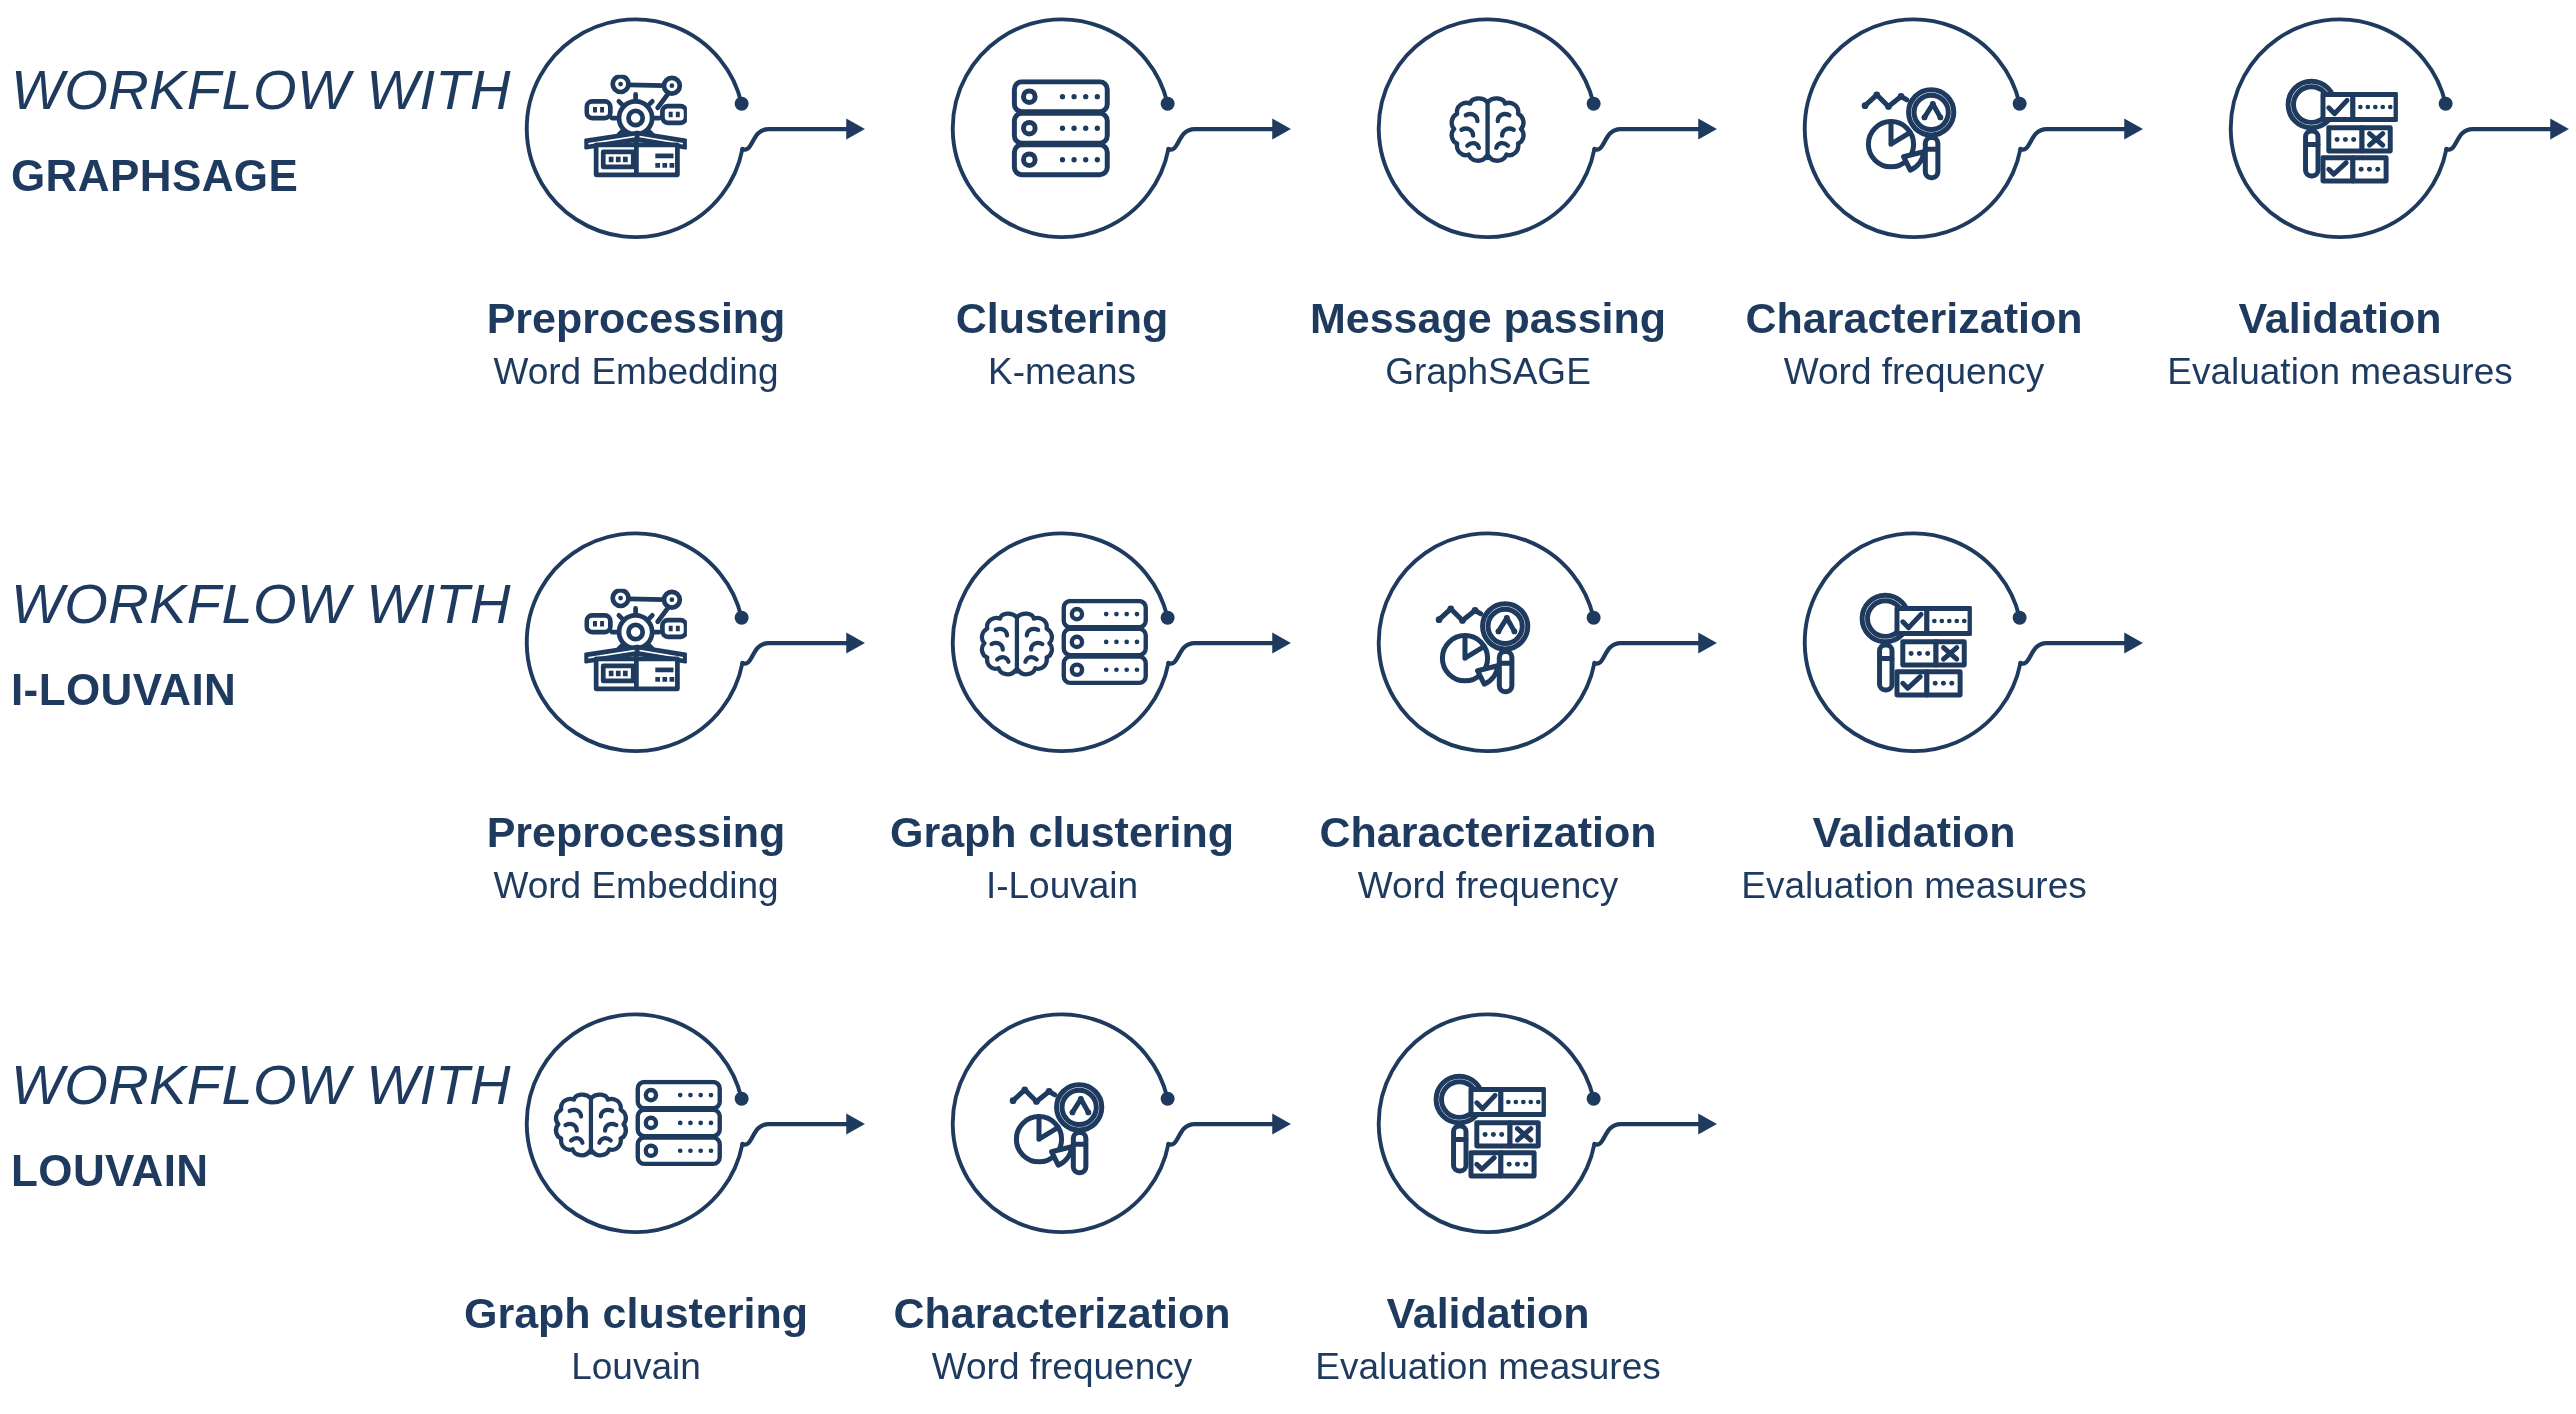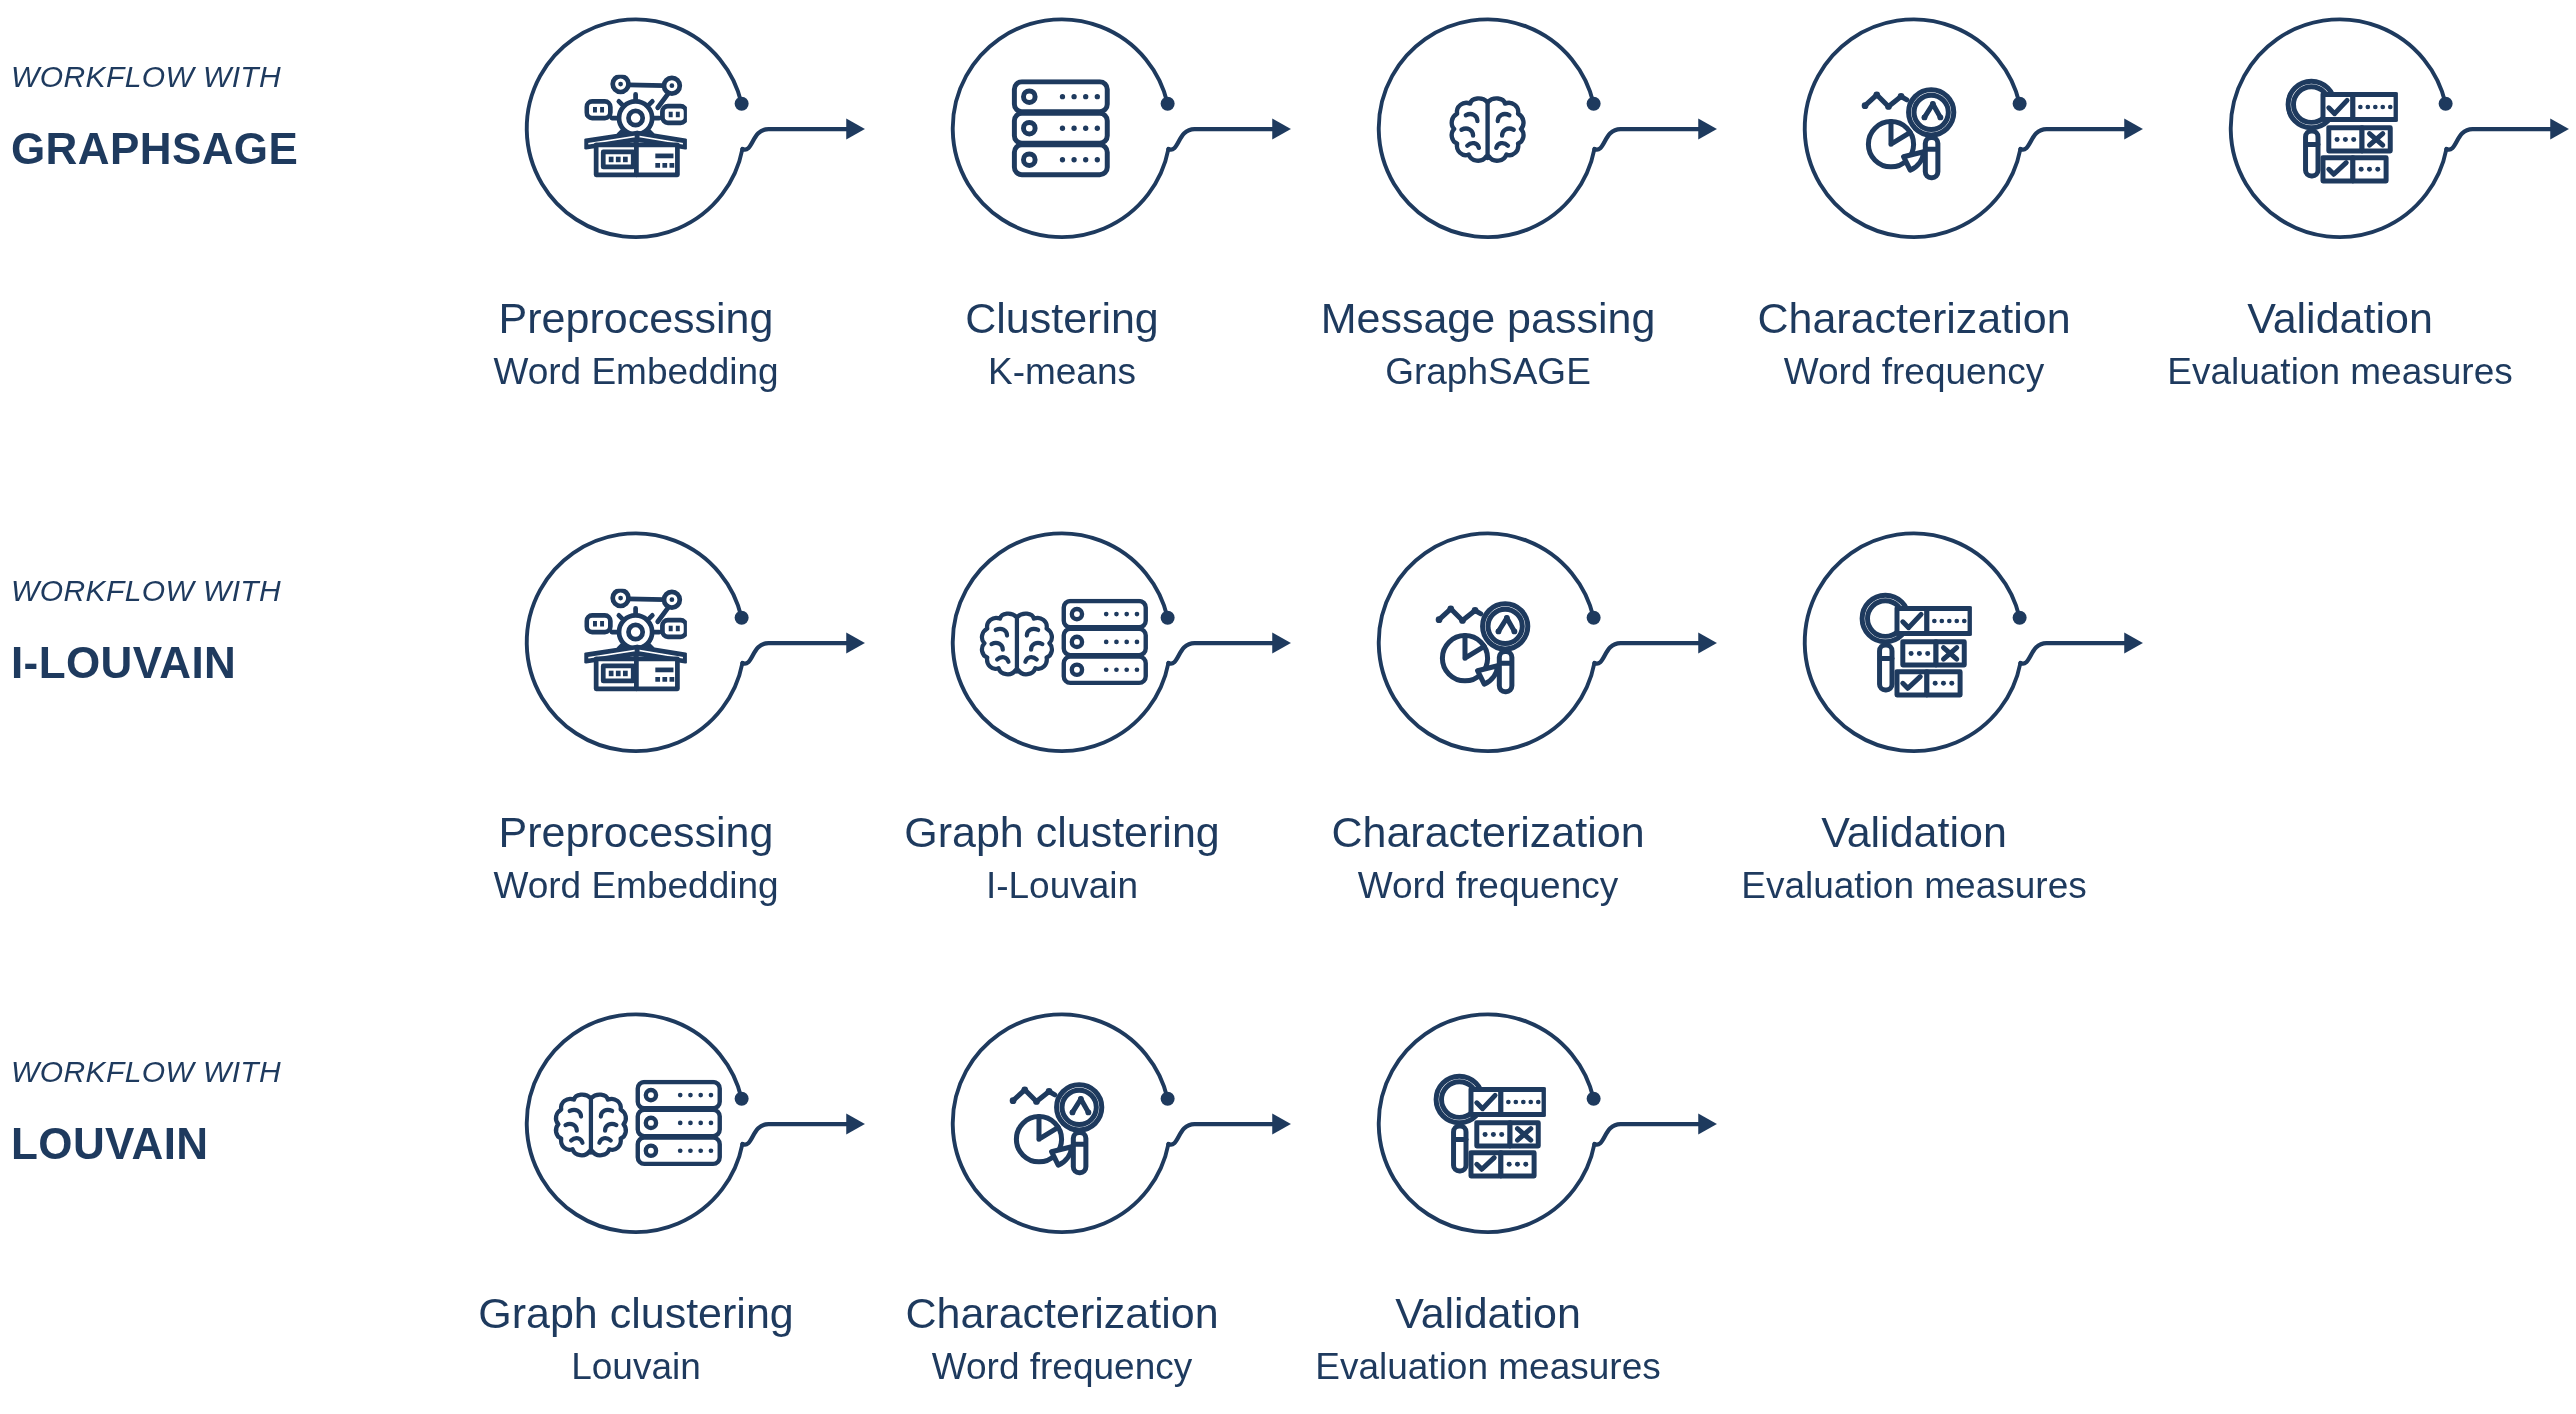--- a/index.html
+++ b/index.html
@@ -4,28 +4,28 @@
 <style>
   :root { --ink:#1e3a5e; --bg:#ffffff; }
   html,body { margin:0; padding:0; background:var(--bg); }
   .canvas {
     position:relative; width:2576px; height:1414px;
     background:var(--bg); overflow:hidden;
     font-family:"Liberation Sans", sans-serif; color:var(--ink);
   }
   .wrow { position:absolute; left:0; top:0; width:2576px; height:435px; }
   .wlabel { position:absolute; left:11px; top:61px; }
-  .wlabel-line1 { font-style:italic; font-size:30px; line-height:1.05; letter-spacing:0.4px; }
+  .wlabel-line1 { font-style:italic; font-size:56px; line-height:1.05; letter-spacing:0.4px; }
   .wlabel-line2 { font-weight:700; font-size:44px; margin-top:31px; letter-spacing:0.4px; }
   .steps { position:absolute; left:498px; top:0; display:flex; }
   .step { position:relative; flex:0 0 426px; width:426px; height:424px; }
   .step-art { position:absolute; left:0; top:0; width:426px; height:241px; overflow:visible; }
   .step-title {
     position:absolute; top:294px; left:138px; transform:translateX(-50%);
-    font-size:43px; font-weight:400; white-space:nowrap;
+    font-size:43px; font-weight:700; white-space:nowrap;
   }
   .step-subtitle {
     position:absolute; top:351px; left:138px; transform:translateX(-50%);
     font-size:37px; white-space:nowrap;
   }
   
   .arc  { fill:none; stroke:var(--ink); stroke-width:5; stroke-linecap:round; }
   .conn { fill:none; stroke:var(--ink); stroke-width:5.5; stroke-linecap:round; }
   .fl   { fill:var(--ink); stroke:none; }
   .ln   { fill:none; stroke:var(--ink); stroke-width:6; stroke-linecap:round; stroke-linejoin:round; }

